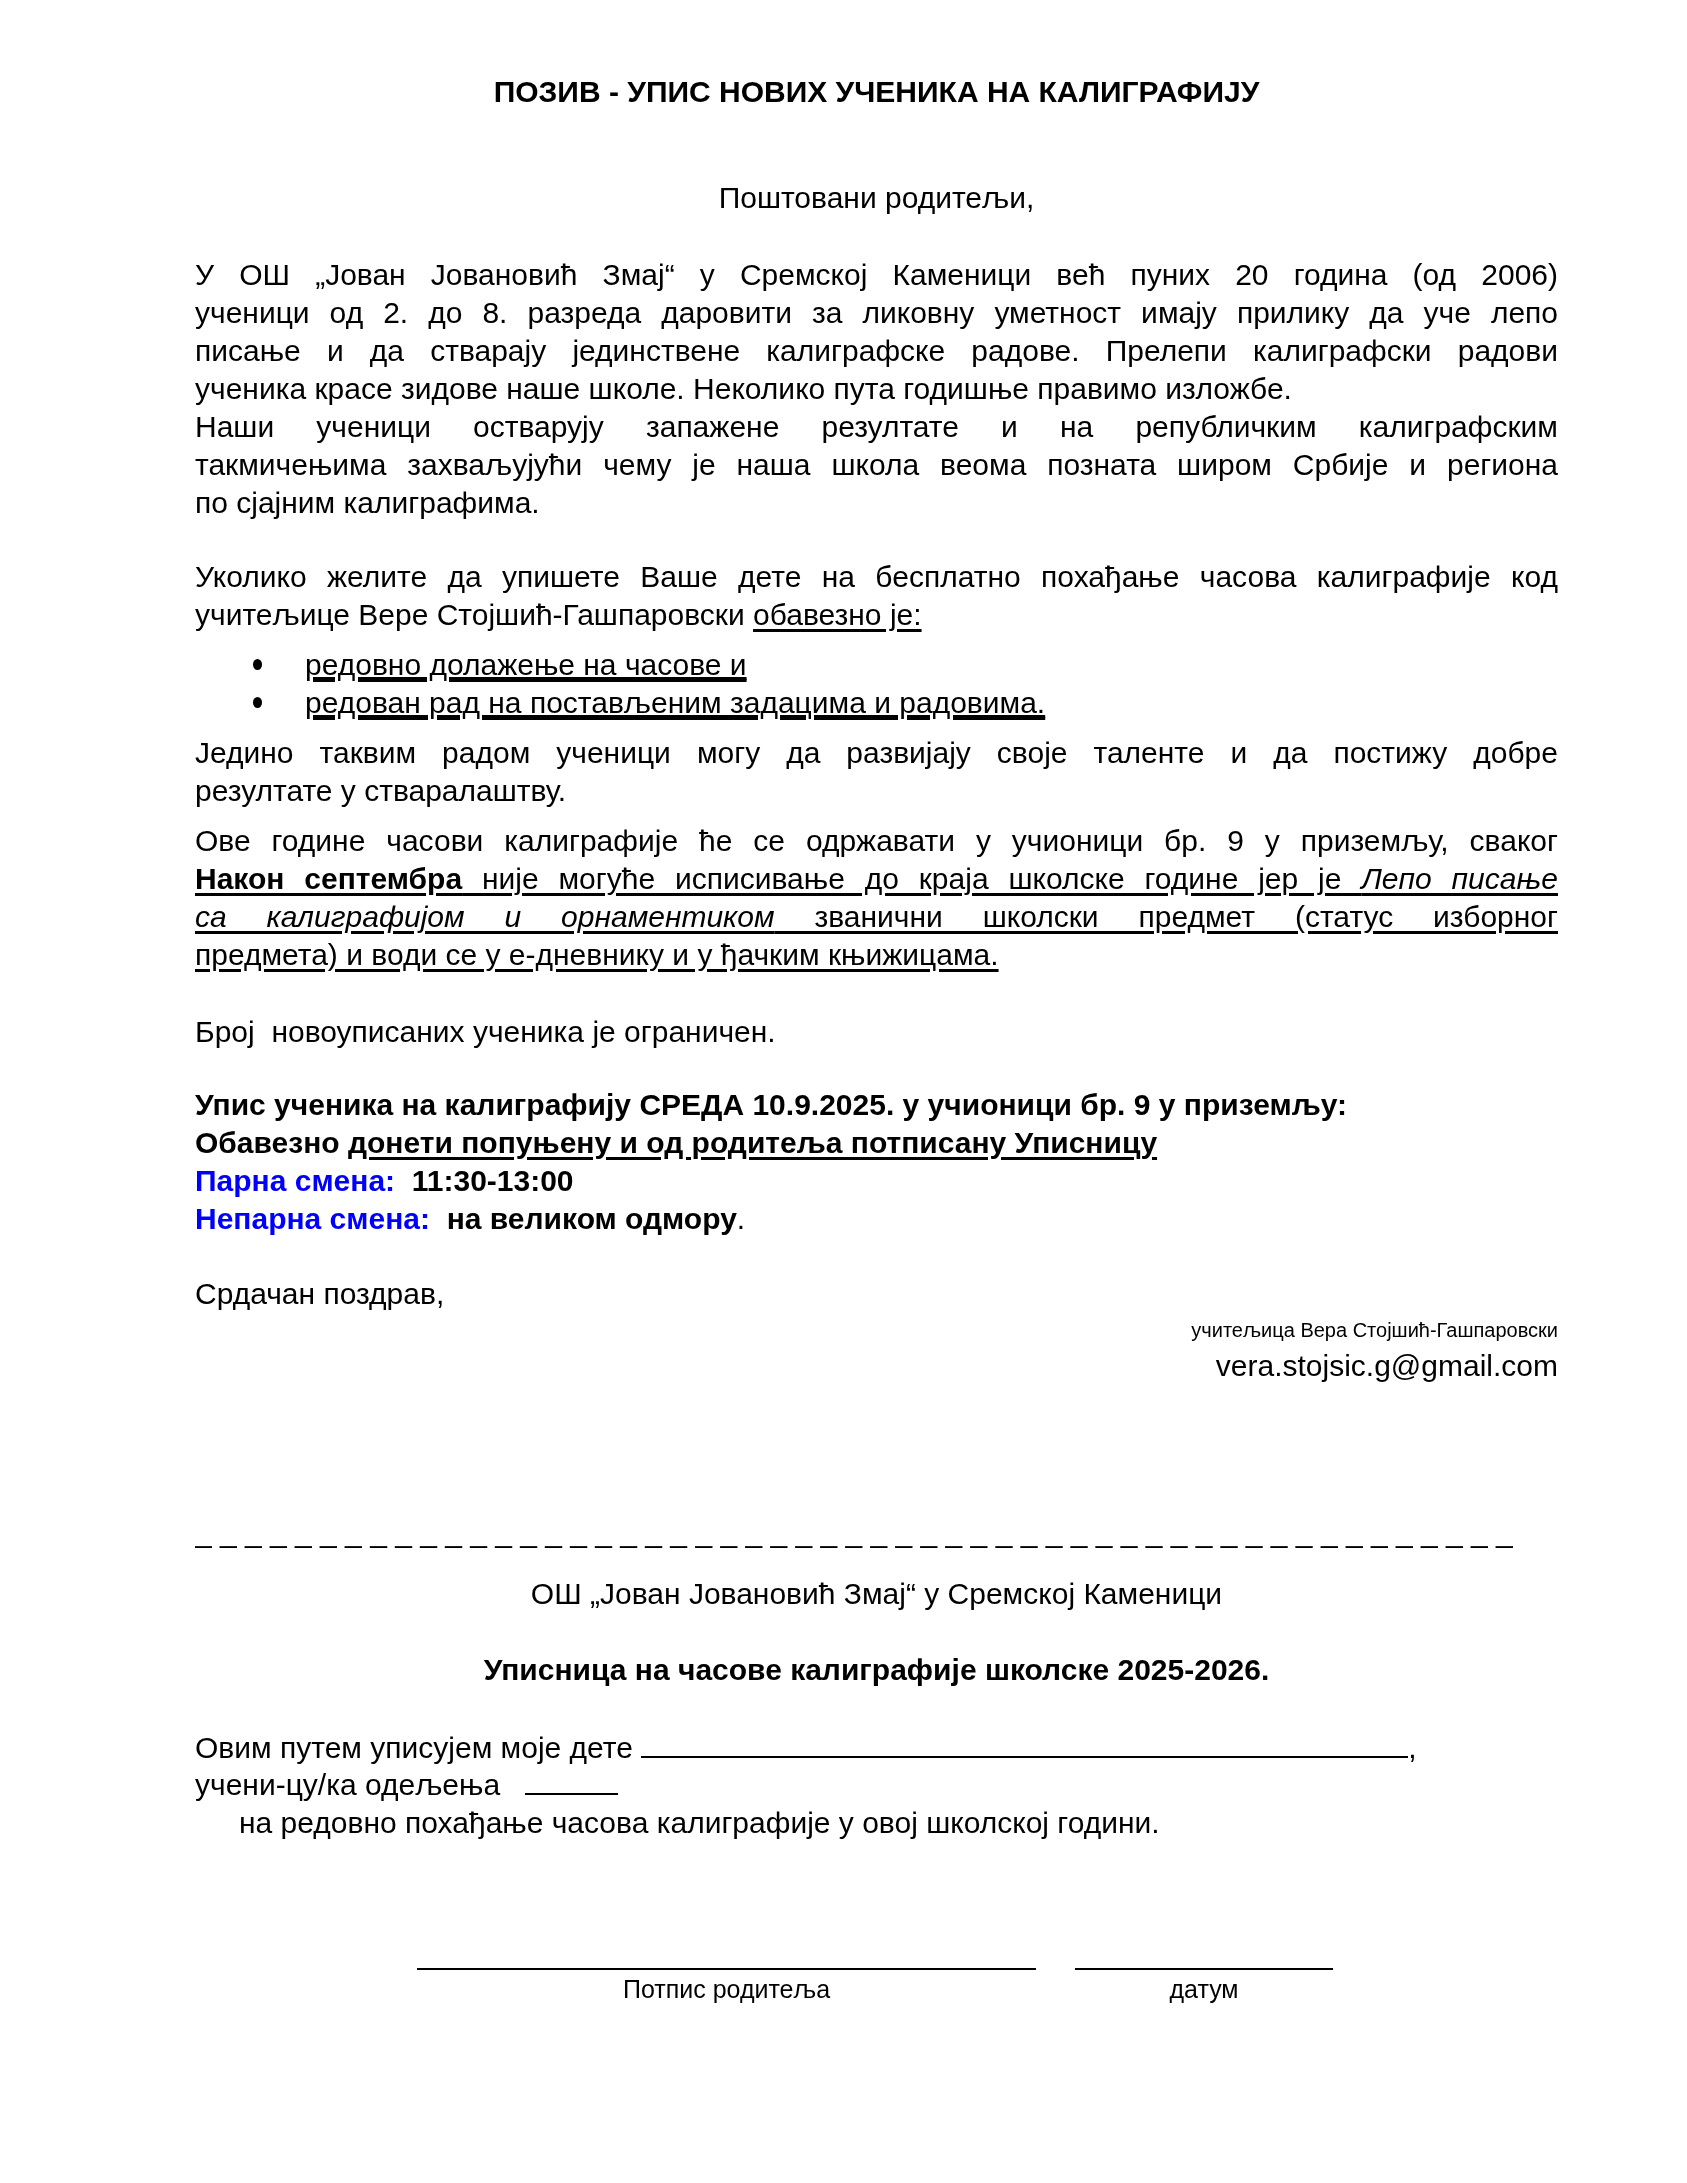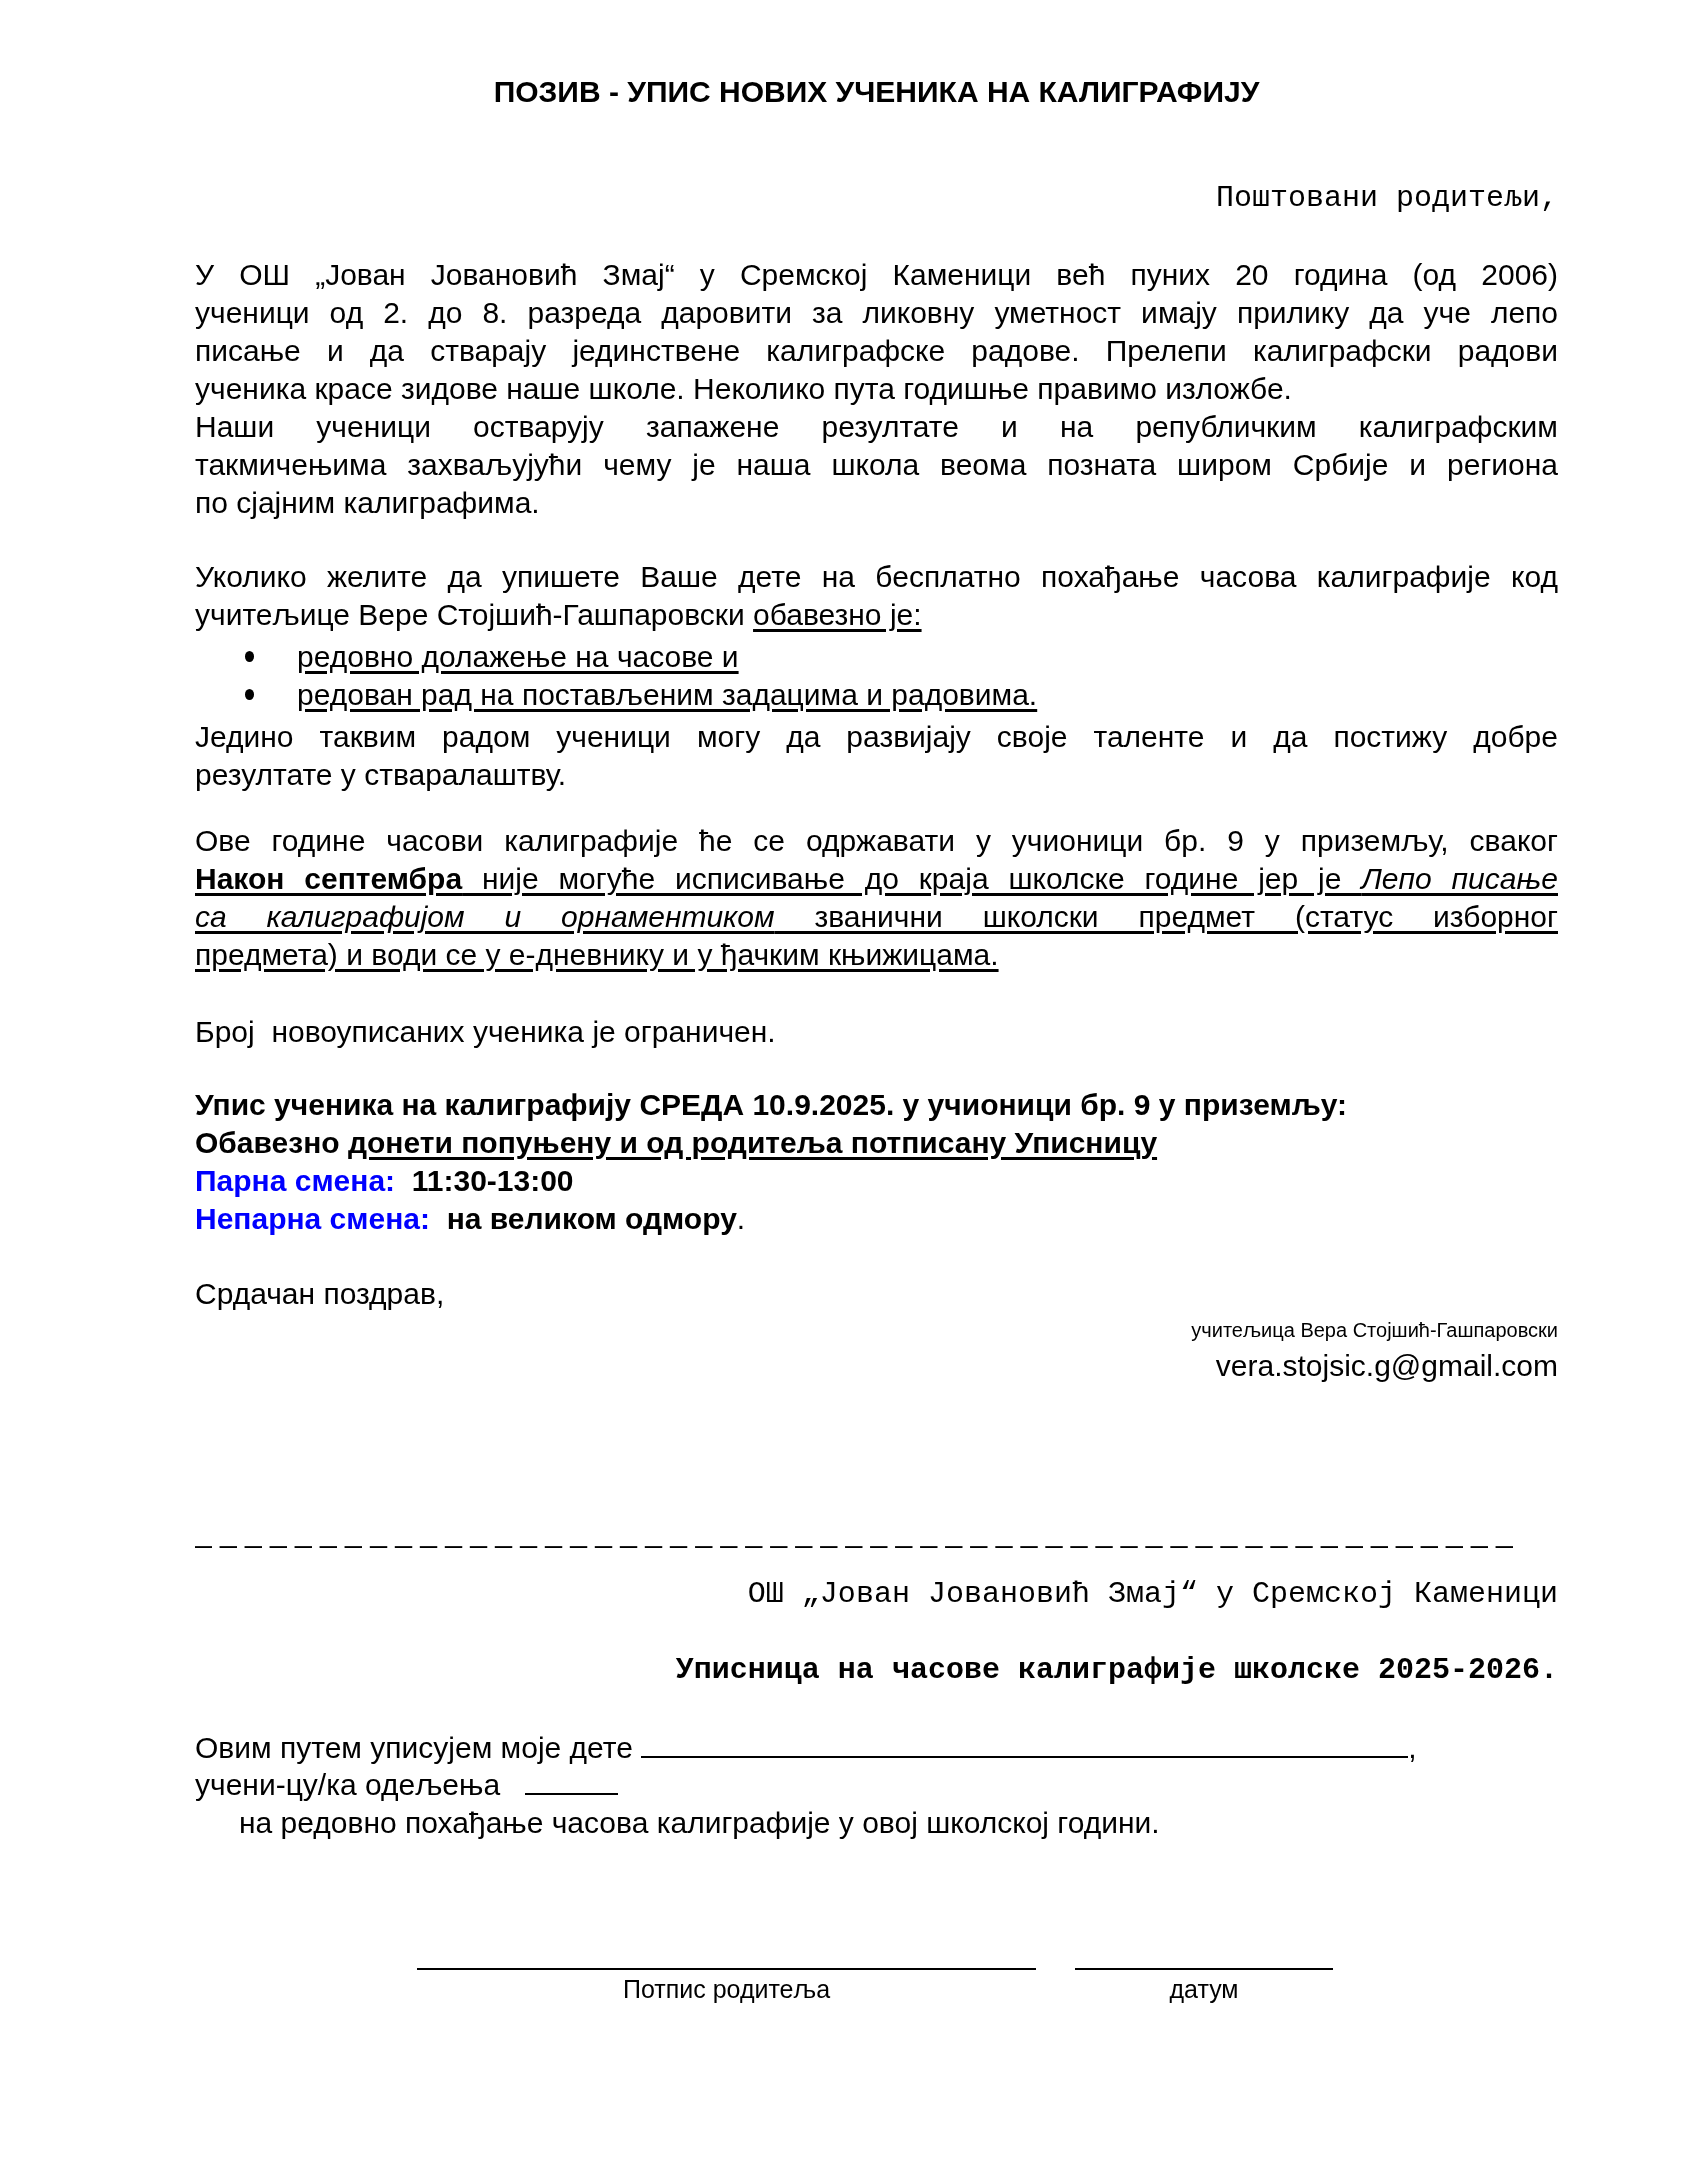--- a/index.html
+++ b/index.html
@@ -2,27 +2,27 @@
 <html style="font-size:10.6px"><head>
 <meta charset="utf-8">
 <style>
   html, body { margin:0; padding:0; background:#ffffff; }
   body { width:1687px; height:2183px; position:relative; overflow:hidden;
          font-family:"Liberation Sans", sans-serif; color:#000; }
   .page { position:absolute; left:195px; top:0; width:1363px; }
   .abs { position:absolute; left:0; width:1363px; }
   .fs { font-size:30px; line-height:38px; }
   .title { font-size:30px; font-weight:bold; text-align:center; top:73px; line-height:38px; }
-  .center { text-align:right;font-family:Liberation Mono, monospace; }
+  .center { text-align:center; }
   .just p { margin:0; text-align:justify; text-align-last:left; }
   .u { text-decoration:underline; text-underline-offset:4px; text-decoration-thickness:2.6px; }
   .b { font-weight:bold; }
   .i { font-style:italic; }
   .blue { color:#0000ff; }
-  ul.bul { list-style:none; margin:4px; padding:0; }
+  ul.bul { list-style:none; margin:12px; padding:0;text-decoration:underline; }
   ul.bul li { position:relative; padding-left:98px; }
   ul.bul li .dot { position:absolute; left:46px; top:13.2px; width:9.3px; height:10.6px; border-radius:50%; background:#000; }
   .right { text-align:right; }
   .dash { font-size:30px; letter-spacing:0; white-space:nowrap; overflow:hidden; }
   .blank { display:inline-block; border-bottom:2.6px solid #000; height:26.5px; vertical-align:baseline; }
   .sigline { position:absolute; border-top:2.6px solid #000; }
   .siglabel { position:absolute; font-size:25px; text-align:center; }
 </style>
 </head>
 <body>

